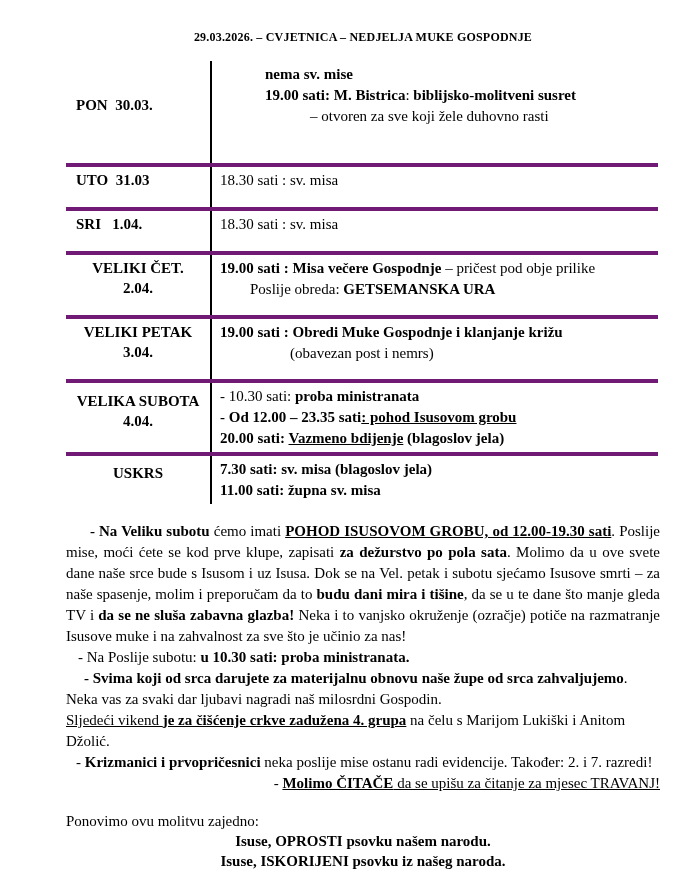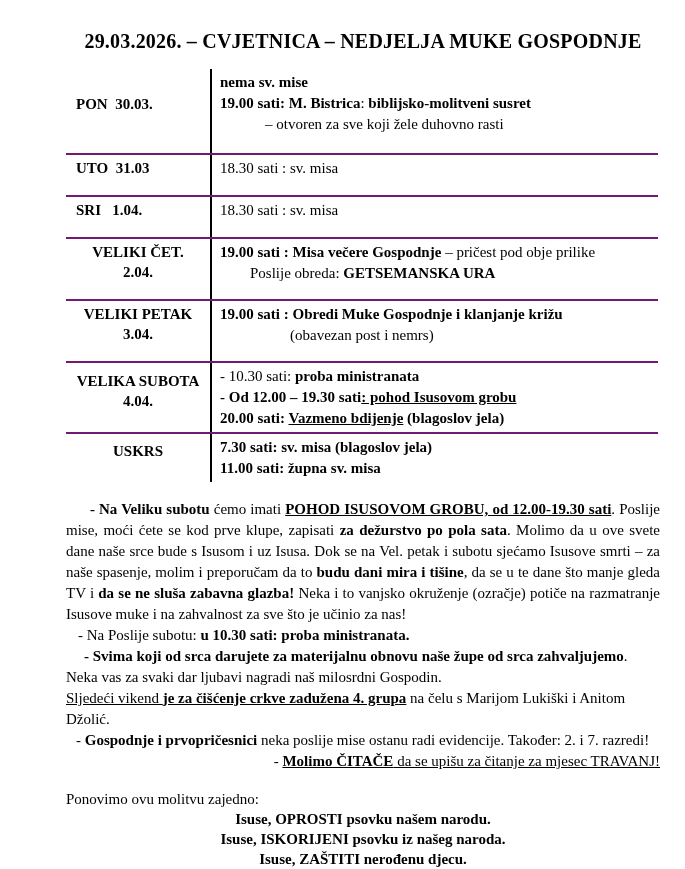--- a/index.html
+++ b/index.html
@@ -9,42 +9,42 @@
     height: 869px;
     box-sizing: border-box;
     background: #ffffff;
     color: #000000;
     font-family: "Liberation Serif", "DejaVu Serif", serif;
     font-size: 15px;
     padding: 30px 25px 0 66px;
     overflow: hidden;
   }
   .title {
-    font-size: 20px;
+    font-size: 12px;
     font-weight: bold;
     text-align: center;
     margin: 0 0 16px 0;
     letter-spacing: 0.2px;
   }
   
   .sched { width: 592px; margin-bottom: 6px; }
   .trow { display: grid; grid-template-columns: 146px 1fr; }
-  .trow + .trow { border-top: 2px solid #701a75; }
+  .trow + .trow { border-top: 4px solid #701a75; }
   .tday {
     border-right: 2px solid #000;
     display: flex; flex-direction: column; justify-content: center;
     padding: 3px 4px 17px 10px;
     font-weight: bold;
     line-height: 20px;
     white-space: pre-wrap;
   }
   .tday.center { text-align: center; padding-left: 4px; }
   .tday .day2 { text-align: center; }
   .tdet { padding: 3px 6px 3px 8px; line-height: 21px; }
-  .trow:first-child .tdet { padding-bottom: 18px; }
+  .trow:first-child .tdet { padding-bottom: 36px; margin-left: 45px; }
   .dline { white-space: pre-wrap; }
   
   .ann { margin-top: 17px; line-height: 21px; }
   .para { margin: 0; white-space: pre-wrap; }
   .para.justify { text-align: justify; }
   .b { font-weight: bold; }
   .u { text-decoration: underline; }
   
   .prayer { margin-top: 17px; }
   .prayer-intro { line-height: 20px; }
@@ -92,39 +92,39 @@
         <div class="tday center"><div class="day1">VELIKI PETAK</div><div class="day2">3.04.</div></div>
         <div class="tdet">
           <div class="dline"><span class="b">19.00 sati : Obredi Muke Gospodnje i klanjanje križu</span></div>
           <div class="dline" style="padding-left: 70px;"><span>(obavezan post i nemrs)</span></div>
         </div>
       </div>
       <div class="trow">
         <div class="tday center"><div class="day1">VELIKA SUBOTA</div><div class="day2">4.04.</div></div>
         <div class="tdet">
           <div class="dline"><span>- 10.30 sati: </span><span class="b">proba ministranata</span></div>
-          <div class="dline"><span class="b">- Od 12.00 – 19.30 sati</span><span class="b u">: pohod Isusovom grobu</span></div>
+          <div class="dline"><span class="b">- Od 12.00 – 23.35 sati</span><span class="b u">: pohod Isusovom grobu</span></div>
           <div class="dline"><span class="b">20.00 sati: </span><span class="b u">Vazmeno bdijenje</span><span class="b"> (blagoslov jela)</span></div>
         </div>
       </div>
       <div class="trow">
         <div class="tday center"><div class="day1">USKRS</div></div>
         <div class="tdet">
           <div class="dline"><span class="b">7.30 sati: sv. misa (blagoslov jela)</span></div>
           <div class="dline"><span class="b">11.00 sati: župna sv. misa</span></div>
         </div>
       </div>
     </div>
 
   <div class="ann" id="announcements">
       <p class="para justify" style="text-indent: 24px;"><span class="b">- Na Veliku subotu</span><span> ćemo imati </span><span class="b u">POHOD ISUSOVOM GROBU, od 12.00-19.30 sati</span><span>. Poslije mise, moći ćete se kod prve klupe, zapisati </span><span class="b">za dežurstvo po pola sata</span><span>. Molimo da u ove svete dane naše srce bude s Isusom i uz Isusa. Dok se na Vel. petak i subotu sjećamo Isusove smrti – za naše spasenje, molim i preporučam da to </span><span class="b">budu dani mira i tišine</span><span>, da se u te dane što manje gleda TV i </span><span class="b">da se ne sluša zabavna glazba!</span><span> Neka i to vanjsko okruženje (ozračje) potiče na razmatranje Isusove muke i na zahvalnost za sve što je učinio za nas!</span></p>
       <p class="para" style="text-indent: 12px;"><span>- Na Poslije subotu: </span><span class="b">u 10.30 sati: proba ministranata.</span></p>
       <p class="para" style="text-indent: 18px;"><span class="b">- Svima koji od srca darujete za materijalnu obnovu naše župe od srca zahvaljujemo</span><span>. Neka vas za svaki dar ljubavi nagradi naš milosrdni Gospodin.</span></p>
       <p class="para"><span class="u">Sljedeći vikend </span><span class="b u">je za čišćenje crkve zadužena 4. grupa</span><span> na čelu s Marijom Lukiški i Anitom Džolić.</span></p>
-      <p class="para" style="text-indent: 10px;"><span>- </span><span class="b">Gospodnje i prvopričesnici</span><span> neka poslije mise ostanu radi evidencije. Također: 2. i 7. razredi!</span></p>
+      <p class="para" style="text-indent: 10px;"><span>- </span><span class="b">Krizmanici i prvopričesnici</span><span> neka poslije mise ostanu radi evidencije. Također: 2. i 7. razredi!</span></p>
       <p class="para" style="text-indent: 10px; text-align: right;"><span>- </span><span class="b u">Molimo ČITAČE</span><span class="u"> da se upišu za čitanje za mjesec TRAVANJ!</span></p>
     </div>
 
   <div class="prayer">
     <div class="prayer-intro">Ponovimo ovu molitvu zajedno:</div>
     <div id="prayer-lines">
         <div class="prayer-line">Isuse, OPROSTI psovku našem narodu.</div>
         <div class="prayer-line">Isuse, ISKORIJENI psovku iz našeg naroda.</div>
         <div class="prayer-line">Isuse, ZAŠTITI nerođenu djecu.</div>
         <div class="prayer-line">Isuse, DARUJ NAM nova spasenje zvanja.</div>

